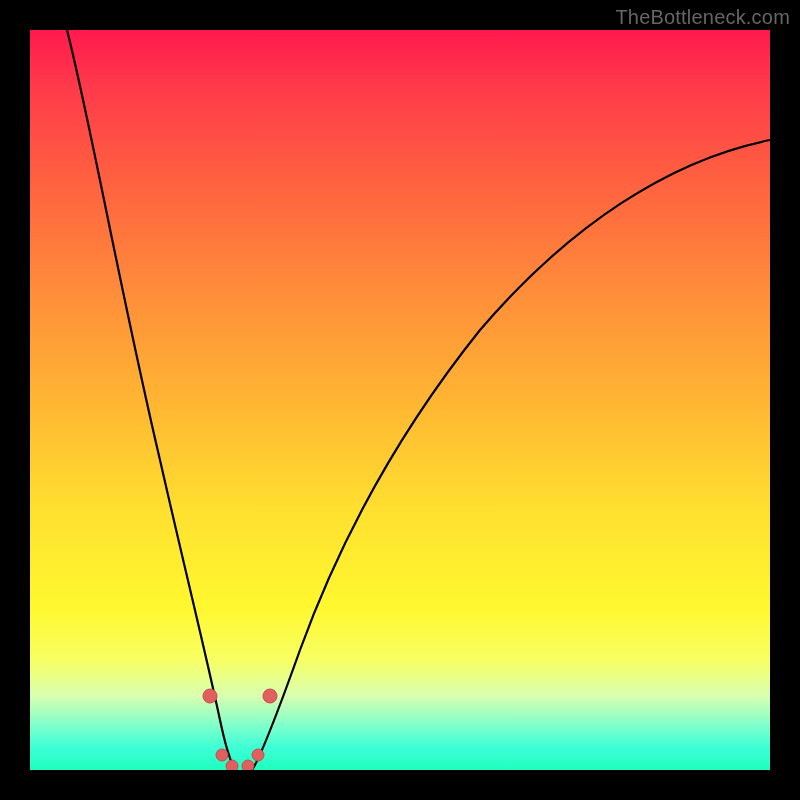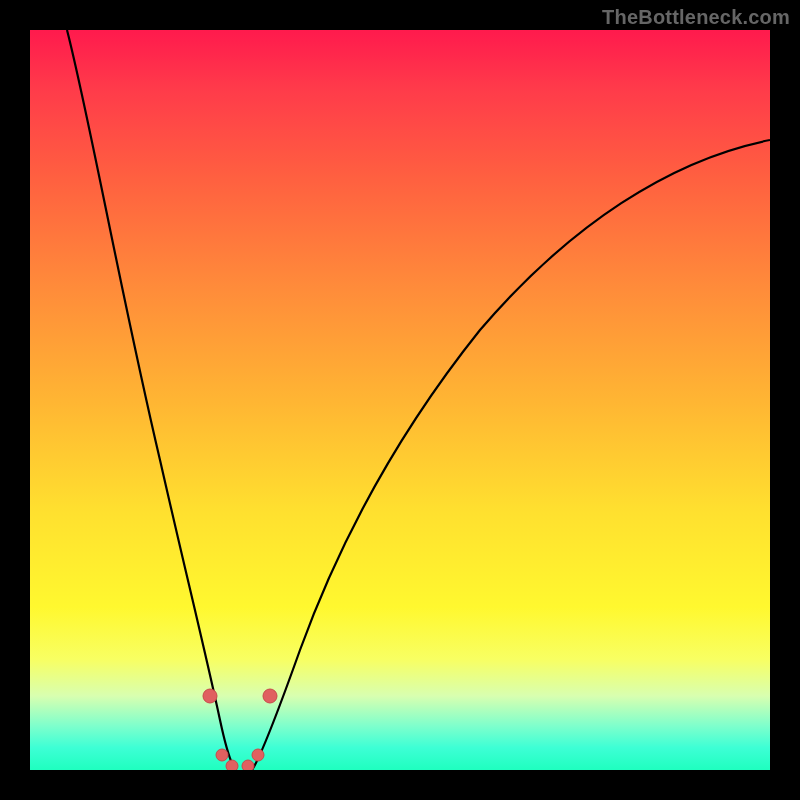--- a/index.html
+++ b/index.html
@@ -31,21 +31,21 @@
       #3dffd5 97%,
       #1fffbf 100%
     );
   }
   .attribution {
     position: absolute;
     top: 6px;
     right: 10px;
     color: #666;
     font-size: 20px;
-    font-weight: 700;
+    font-weight: 400;
     letter-spacing: 0.2px;
   }
   svg.curves {
     position: absolute;
     left: 0;
     top: 0;
     width: 740px;
     height: 740px;
   }
   .dot {

